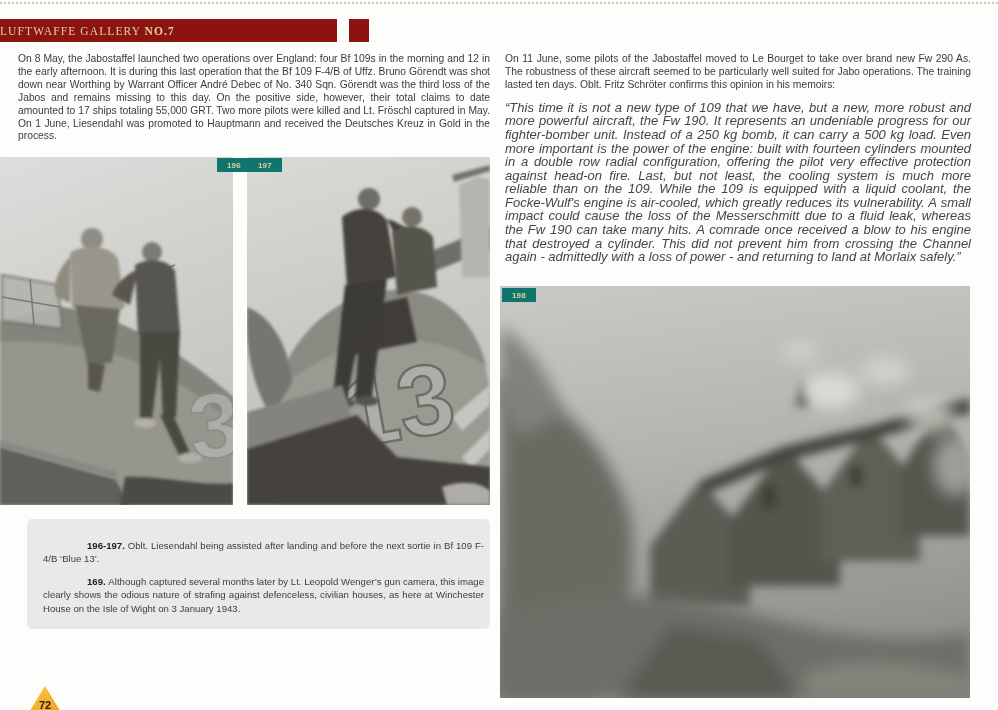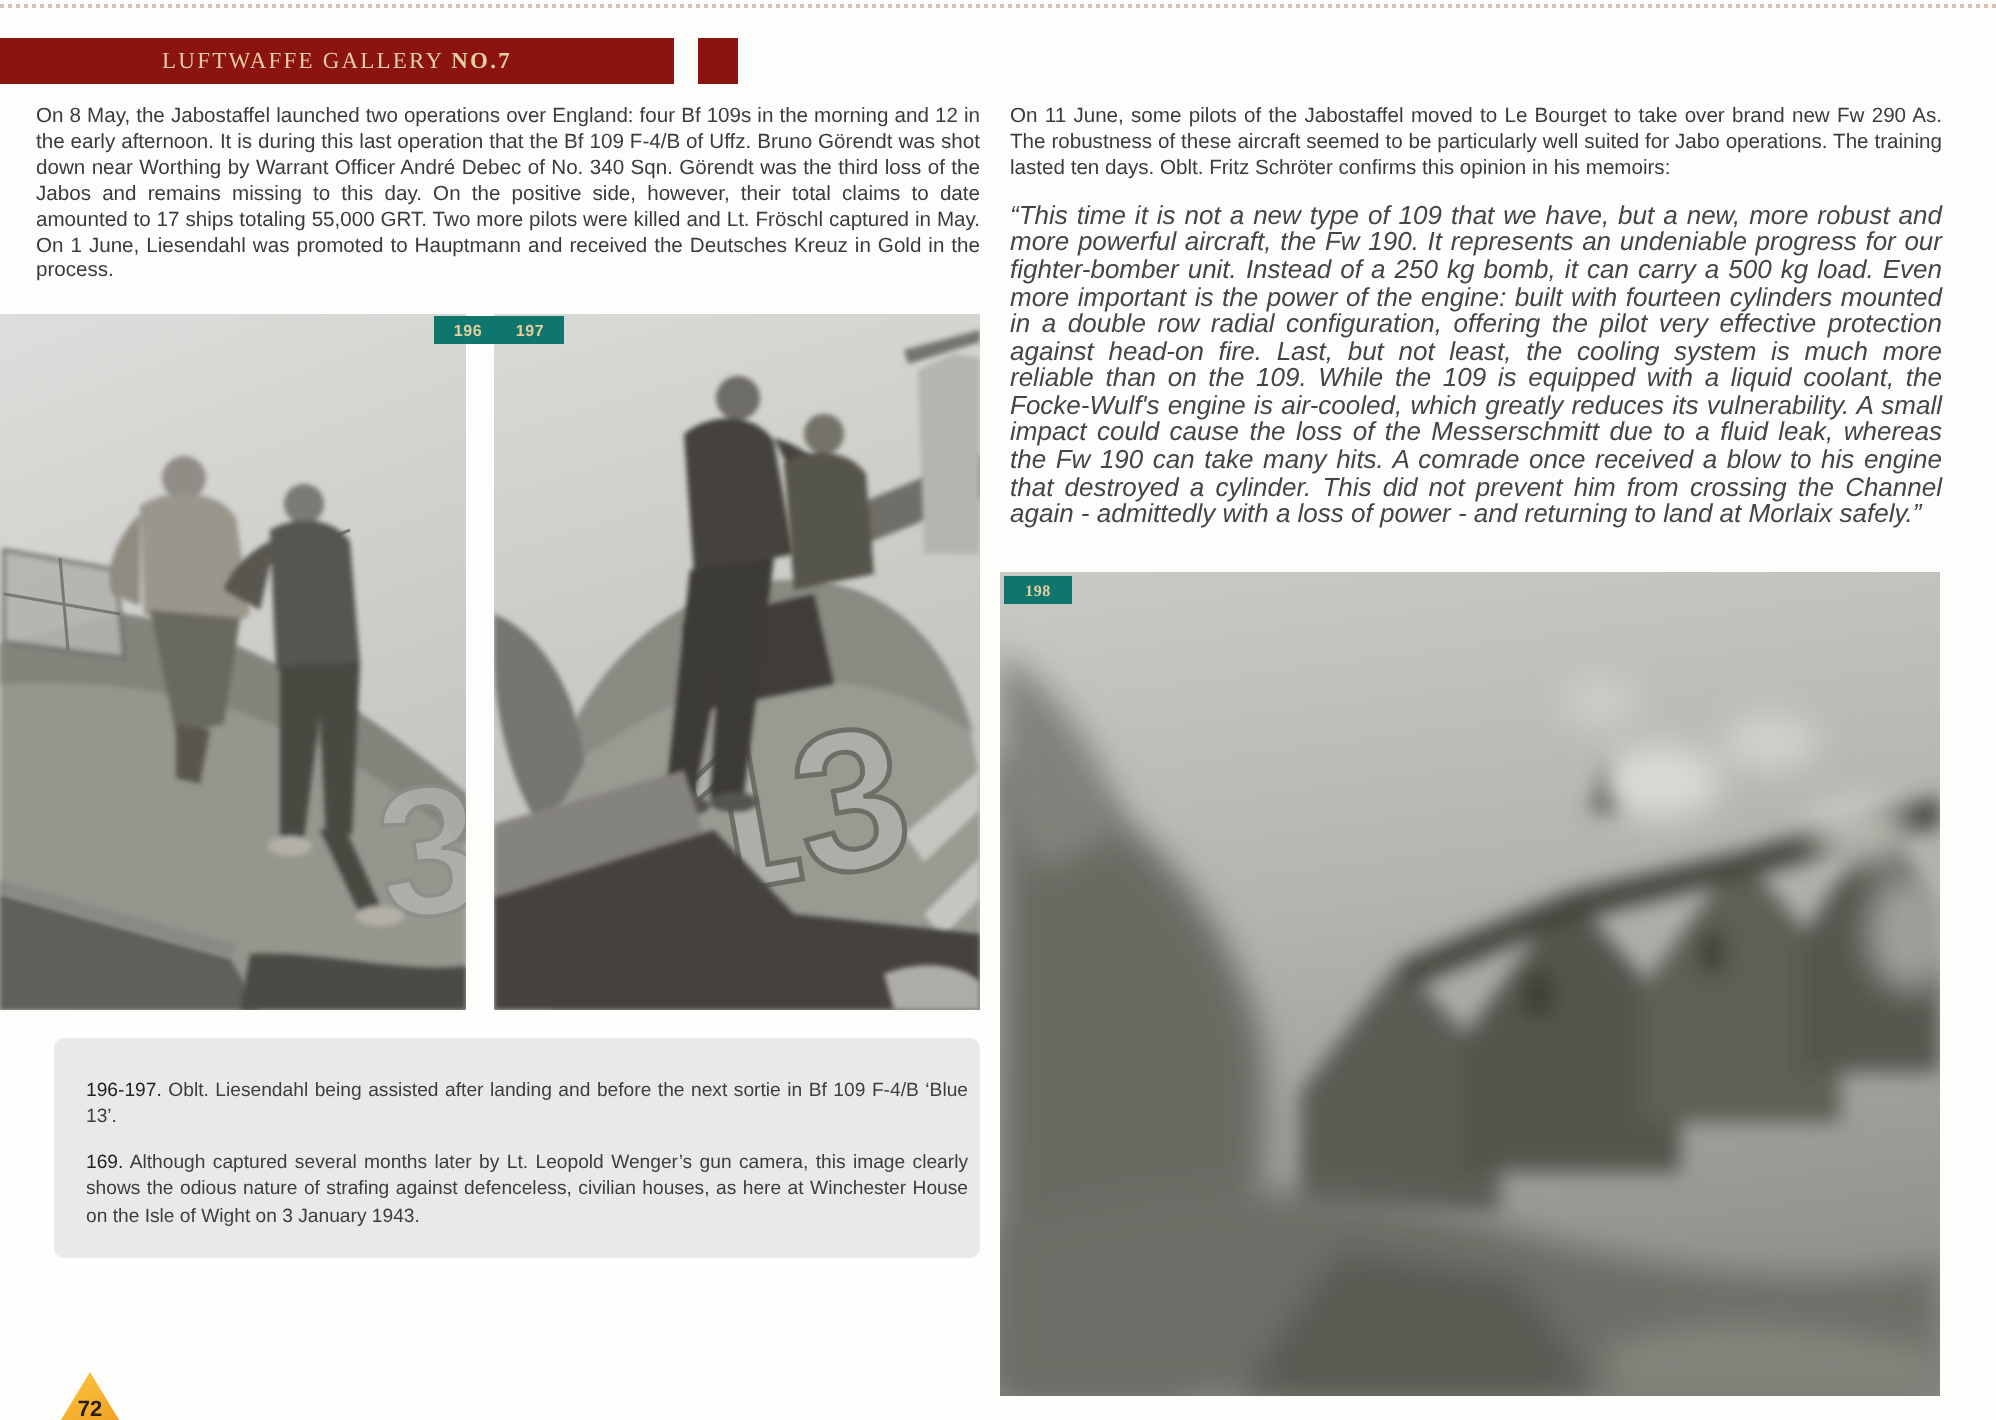--- a/index.html
+++ b/index.html
@@ -11,21 +11,21 @@
     font-family:"Liberation Sans", sans-serif;
     color:#3b3b3b;
   }
   .top-dotted{
     position:absolute;left:0;top:2px;width:998px;height:0;
     border-top:2px dotted #d9c0b5;
   }
   .banner{
     position:absolute;left:0;top:19px;width:337px;height:23px;
     background:#8b1410;
-    display:flex;align-items:center;justify-content:center;
+    display:flex;align-items:center;
     font-family:"Liberation Serif", serif;
     font-size:11.5px;letter-spacing:1.1px;color:#e6cf9e;
   }
   .banner b{font-weight:bold;}
   .banner-square{
     position:absolute;left:349px;top:19px;width:20px;height:23px;
     background:#8b1410;
   }
   .col-left{
     position:absolute;left:18px;top:53px;width:472px;
@@ -35,36 +35,36 @@
     position:absolute;left:505px;top:53px;width:466px;
     font-size:10.3px;line-height:12.9px;text-align:justify;
   }
   .quote{
     margin-top:9px;
     font-style:italic;
     font-size:13px;line-height:13.6px;color:#454545;
     text-align:justify;
   }
   .it{}
-  .bd{font-weight:normal;}
+  .bd{font-weight:bold;margin-left:44px;}
   .photo{position:absolute;overflow:hidden;background:#cccccc;}
   .photo-196{left:0;top:157px;width:233px;height:348px;}
   .photo-197{left:247px;top:157px;width:243px;height:348px;}
   .photo-198{left:500px;top:286px;width:470px;height:412px;}
   .photo svg{display:block;width:100%;height:100%;}
   .photo-tag{
     position:absolute;width:34px;height:14px;
     background:#0f766e;color:#e6cf9e;
     font-size:8px;font-weight:bold;
     display:flex;align-items:center;justify-content:center;
     letter-spacing:0.3px;
   }
   .tag-196{left:217px;top:158px;}
   .tag-197{left:248px;top:158px;text-align:right;}
-  .tag-198{left:502px;top:288px;font-family:Liberation Serif, serif;}
+  .tag-198{left:502px;top:288px;}
   .caption-box{
     position:absolute;left:27px;top:519px;width:463px;height:110px;
     background:#e9e9e8;border-radius:5px;
     box-sizing:border-box;
     padding:20px 6px 0 16px;
   }
   .caption{
     font-size:9.6px;line-height:13.4px;text-align:justify;color:#3d3d3d;
     margin:0 0 9px 0;
   }

